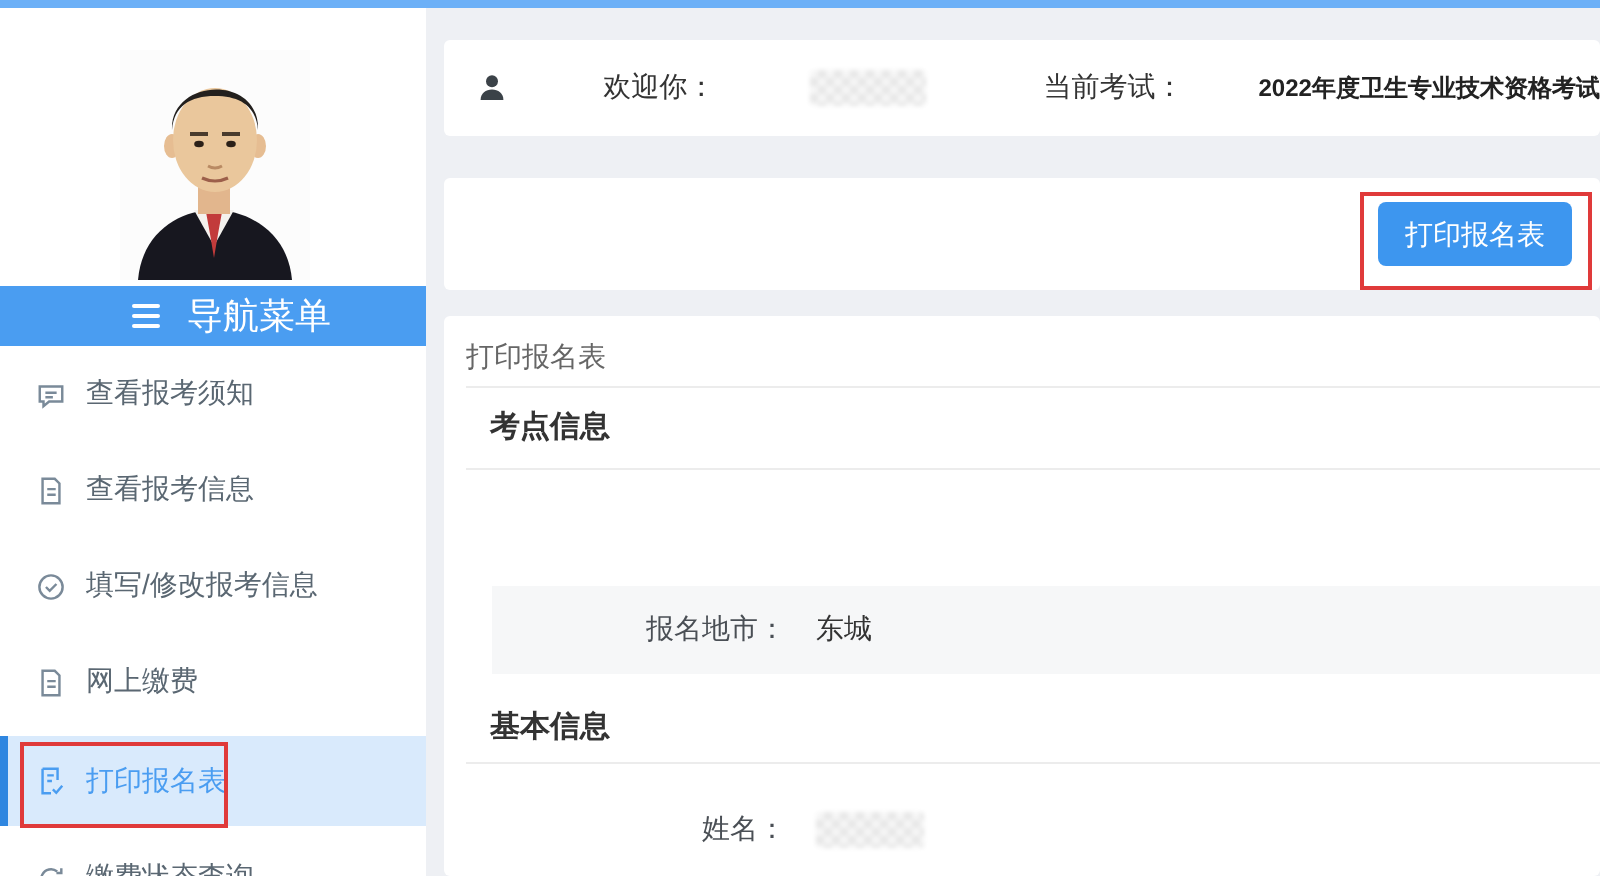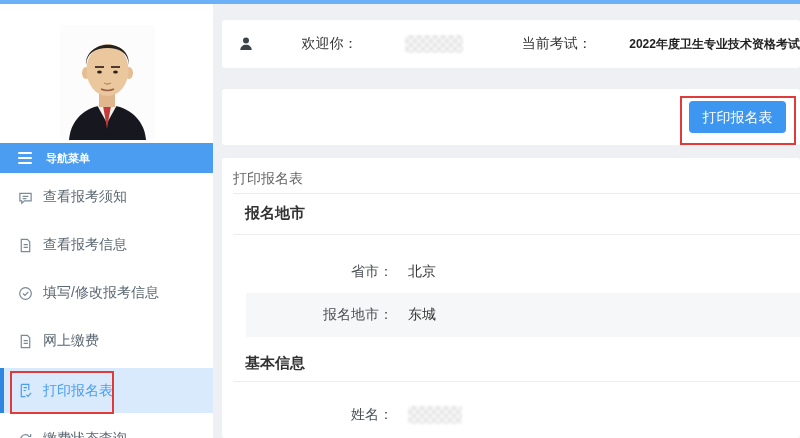--- a/index.html
+++ b/index.html
@@ -4,21 +4,21 @@
 <style>
   html,body{margin:0;padding:0;overflow:hidden;}
   body{width:800px;height:438px;position:relative;background:#eef0f4;
        font-family:"Liberation Sans","DejaVu Sans",sans-serif;color:#333;}
   .top-strip{position:absolute;left:0;top:0;width:800px;height:4px;background:#6cb0f7;z-index:6;}
 
   
   .sidebar{position:absolute;left:0;top:4px;width:213px;height:434px;background:#fff;overflow:hidden;}
   .photo{position:absolute;left:60px;top:21px;width:95px;height:115px;background:#fbfbfb;}
   .nav-header{position:absolute;left:0;top:139px;width:213px;height:30px;background:#4a9df1;
-              color:#fff;font-weight:bold;font-size:11px;display:flex;align-items:center;}
+              color:#fff;font-weight:normal;font-size:18px;display:flex;align-items:center;justify-content:center;}
   .nav-header .micon{margin-left:18px;margin-right:14px;display:flex;}
   .menu-item{position:absolute;left:0;width:213px;height:30px;display:flex;align-items:center;
              font-size:14px;color:#5a6772;cursor:pointer;}
   .menu-item .micon{margin-left:18px;margin-right:10px;display:flex;}
   .menu-item.sel{background:#d9eafc;color:#4a9df1;height:45px;}
   .sel-bar{position:absolute;left:0;top:364px;width:4px;height:45px;background:#2f86e0;z-index:2;}
   .red-box-side{position:absolute;left:10px;top:367px;width:100px;height:39px;
                 border:2px solid #e03a3a;z-index:3;pointer-events:none;}
 
   
@@ -174,27 +174,23 @@
 
   <div class="card card2">
     <button class="print-btn">打印报名表</button>
     <div class="red-box-btn"></div>
   </div>
 
   <div class="card card3">
     <div class="page-label">打印报名表</div>
     <div class="hr hr1"></div>
 
-    <div class="sec-title sec1">报名地市</div>
+    <div class="sec-title sec1">考点信息</div>
     <div class="hr hr2"></div>
 
-    <div class="frow row1">
-      <span class="flabel">省市：</span>
-      <span class="fvalue">北京</span>
-    </div>
     <div class="frow row2">
       <span class="flabel">报名地市：</span>
       <span class="fvalue">东城</span>
     </div>
 
     <div class="sec-title sec2">基本信息</div>
     <div class="hr hr3"></div>
 
     <div class="frow row3">
       <span class="flabel">姓名：</span>

